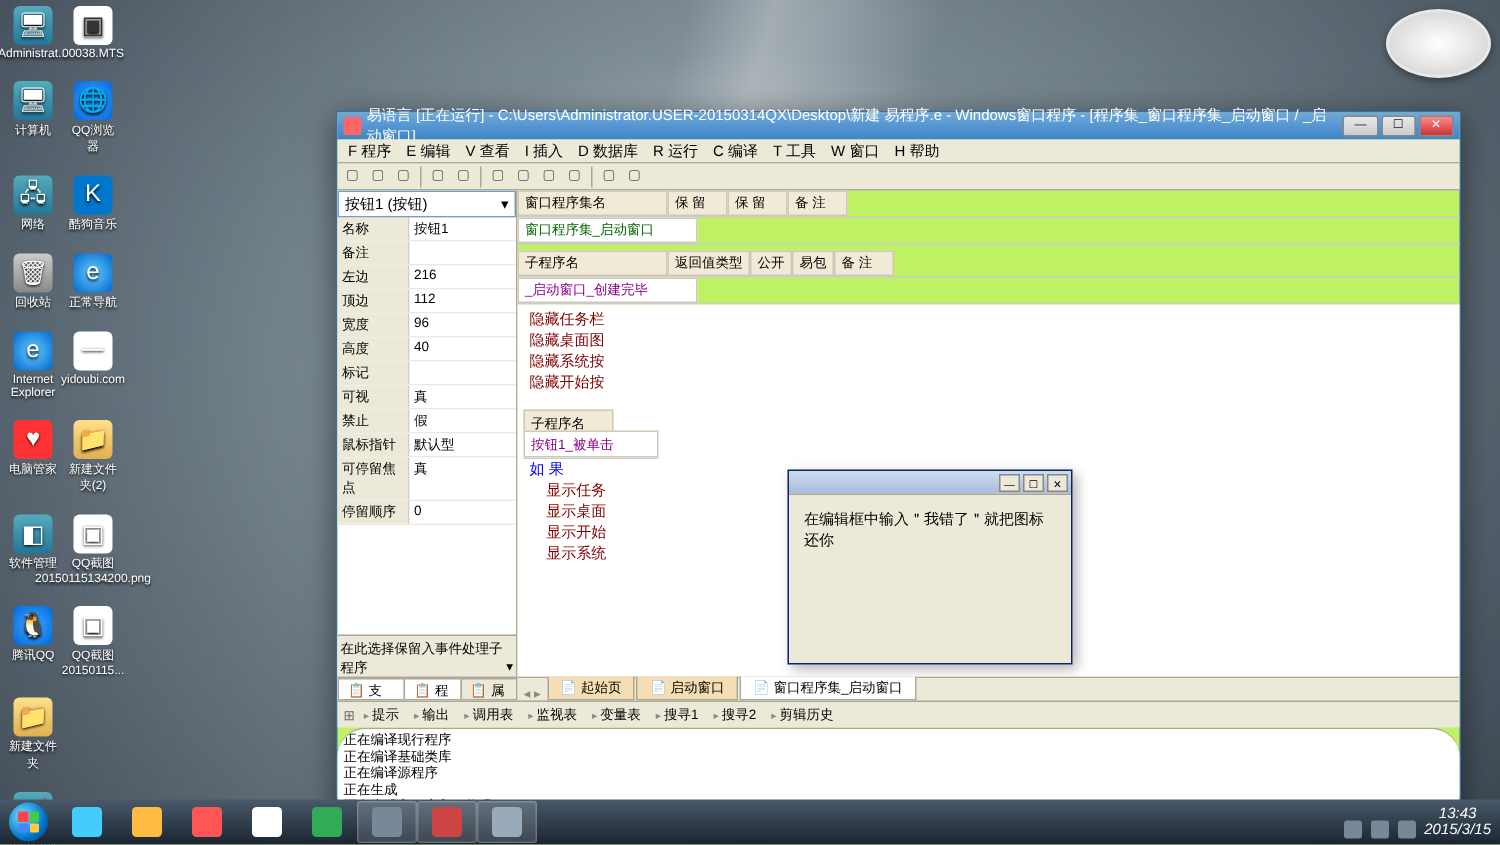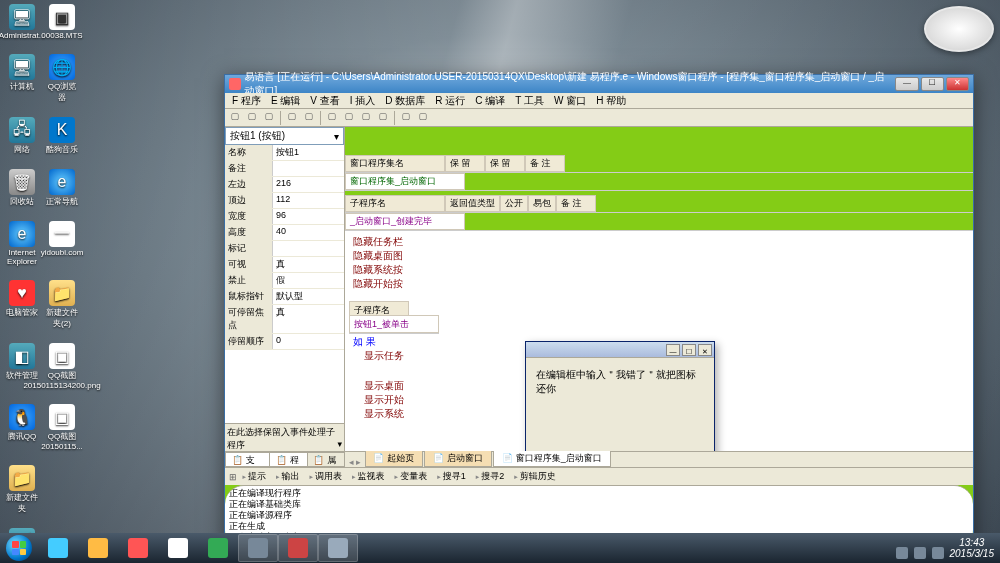--- a/index.html
+++ b/index.html
@@ -20,21 +20,21 @@
 .g-recycle { background: linear-gradient(#ccc, #888); }
 .g-qq { background: radial-gradient(#4af, #06d); color: #fff; }
 .g-k { background: #07c; color: #fff; }
 .g-heart { background: #f33; color: #fff; }
 .g-img { background: #fff; }
 
 
 .gadget { position: absolute; right: 6px; top: 6px; width: 70px; height: 46px; border-radius: 50%; background: radial-gradient(#fff, #ccc); border: 2px solid #e8e8e8; box-shadow: 0 2px 6px rgba(0,0,0,.4); }
 
 
-.ide { position: absolute; left: 224px; top: 74px; width: 750px; height: 476px; background: #84cc16; border: 1px solid #3a6ea5; box-shadow: 0 4px 20px rgba(0,0,0,.5); display: flex; flex-direction: column; }
+.ide { position: absolute; left: 224px; top: 74px; width: 750px; height: 476px; background: #bef264; border: 1px solid #3a6ea5; box-shadow: 0 4px 20px rgba(0,0,0,.5); display: flex; flex-direction: column; }
 .titlebar { height: 18px; background: linear-gradient(#6fa8dc, #3d85c6); color: #fff; font-size: 10px; display: flex; align-items: center; padding: 0 4px; }
 .titlebar .t-icon { width: 12px; height: 12px; background: #f66; margin-right: 4px; border-radius: 2px; }
 .titlebar .spacer { flex: 1; }
 .winbtn { width: 24px; height: 14px; background: linear-gradient(#e8e8e8, #ccc); border: 1px solid #888; margin-left: 2px; font-size: 8px; text-align: center; color: #222; cursor: pointer; border-radius: 2px; }
 .winbtn.close { background: linear-gradient(#f88, #c33); color: #fff; }
 
 .menubar { height: 16px; background: #ece9d8; border-bottom: 1px solid #aca899; display: flex; font-size: 10px; padding: 0 2px; }
 .menubar span { padding: 1px 5px; cursor: pointer; }
 
 .toolbar { height: 18px; background: #ece9d8; border-bottom: 1px solid #aca899; display: flex; align-items: center; padding: 0 2px; gap: 1px; }
@@ -49,21 +49,21 @@
 .prop-grid { flex: 1; overflow: auto; font-size: 9px; }
 .prop-row { display: flex; border-bottom: 1px solid #ece9d8; }
 .prop-row .k { width: 48px; padding: 1px 3px; background: #ece9d8; border-right: 1px solid #ccc; }
 .prop-row .v { flex: 1; padding: 1px 3px; background: #fff; }
 .prop-bottom { height: 28px; font-size: 9px; padding: 2px; background: #ece9d8; border-top: 1px solid #aca899; }
 .prop-tabs { height: 16px; display: flex; font-size: 9px; background: #ece9d8; border-top: 1px solid #aca899; }
 .prop-tabs span { padding: 1px 6px; border: 1px solid #aca899; background: #fff; cursor: pointer; margin-right: -1px; }
 
 
 .center { flex: 1; display: flex; flex-direction: column; min-width: 0; }
-.code-header-grid { font-size: 10px; margin-top: 28px; }
+.code-header-grid { font-size: 10px; }
 .hdr-row { display: flex; border-bottom: 1px solid #ccc; }
 .hdr-cell { border: 1px solid #d0c8b8; padding: 1px 4px; background: #f0ead6; min-width: 40px; font-size: 9px; }
 .hdr-cell.name { min-width: 120px; background: #fff; }
 .code-text { flex: 1; background: #fff; padding: 4px 8px; font-size: 10px; line-height: 14px; font-family: SimSun, monospace; position: relative; overflow: hidden; }
 .code-line { white-space: pre; }
 .cl-blue { color: #0000ff; }
 .cl-red { color: #800000; }
 .code-tabs { height: 16px; background: #ece9d8; border-top: 1px solid #aca899; display: flex; font-size: 9px; align-items: flex-end; }
 .code-tabs .ct { padding: 1px 8px; border: 1px solid #aca899; background: #f5deb3; cursor: pointer; margin-right: 1px; }
 .code-tabs .ct.active { background: #fff; }
@@ -316,21 +316,21 @@
           <div class="hdr-cell name" style="color:#808;min-width:90px">按钮1_被单击</div>
         </div>
 
         <div class="code-line cl-red">隐藏任务栏</div>
           <div class="code-line cl-red">隐藏桌面图</div>
           <div class="code-line cl-red">隐藏系统按</div>
           <div class="code-line cl-red">隐藏开始按</div>
           <div class="code-line "></div>
           <div class="code-line cl-blue" style="margin-top: 44px;">如 果</div>
           <div class="code-line cl-red" style="margin-top: 0px;">    显示任务</div>
-          <div class="code-line cl-red" style="margin-top: 16px;">    显示桌面</div>
+          <div class="code-line cl-red" style="margin-top: 0px;">    显示桌面</div>
           <div class="code-line cl-red" style="margin-top: 0px;">    显示开始</div>
           <div class="code-line cl-red" style="margin-top: 0px;">    显示系统</div>
           <div class="dialog">
           <div class="dlg-title">
             <div class="mini">—</div>
             <div class="mini">☐</div>
             <div class="mini">✕</div>
           </div>
           <div class="dlg-body">
             <div>在编辑框中输入＂我错了＂就把图标还你</div>

